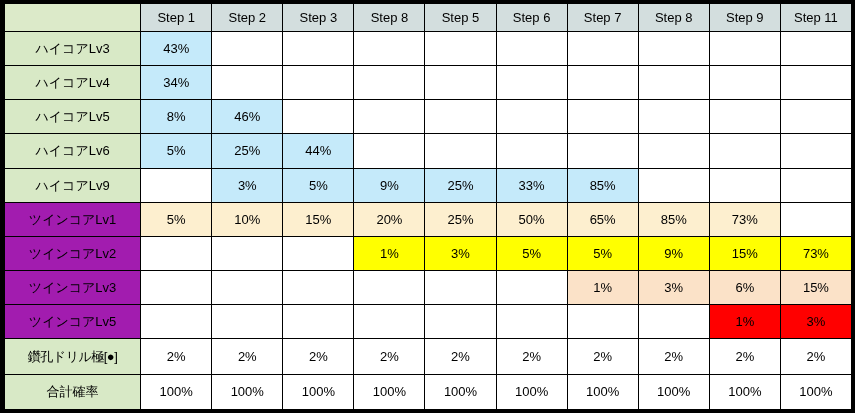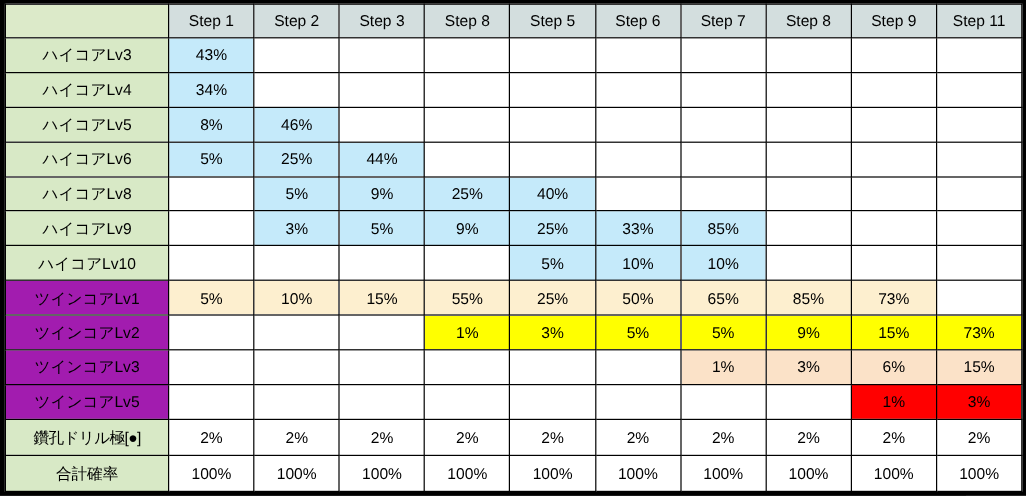--- a/index.html
+++ b/index.html
@@ -168,64 +168,38 @@
           <td class="val f-blue">44%</td>
           <td class="val f-none"></td>
           <td class="val f-none"></td>
           <td class="val f-none"></td>
           <td class="val f-none"></td>
           <td class="val f-none"></td>
           <td class="val f-none"></td>
           <td class="val f-none"></td>
         </tr>
         <tr class="data-row">
-          <td class="label-cell label-green">ハイコアLv8</td>
-          <td class="val f-none"></td>
-          <td class="val f-blue">5%</td>
-          <td class="val f-blue">9%</td>
-          <td class="val f-blue">25%</td>
-          <td class="val f-blue">40%</td>
-          <td class="val f-none"></td>
-          <td class="val f-none"></td>
-          <td class="val f-none"></td>
-          <td class="val f-none"></td>
-          <td class="val f-none"></td>
-        </tr>
-        <tr class="data-row">
           <td class="label-cell label-green">ハイコアLv9</td>
           <td class="val f-none"></td>
           <td class="val f-blue">3%</td>
           <td class="val f-blue">5%</td>
           <td class="val f-blue">9%</td>
           <td class="val f-blue">25%</td>
           <td class="val f-blue">33%</td>
           <td class="val f-blue">85%</td>
           <td class="val f-none"></td>
           <td class="val f-none"></td>
           <td class="val f-none"></td>
         </tr>
         <tr class="data-row">
-          <td class="label-cell label-green">ハイコアLv10</td>
-          <td class="val f-none"></td>
-          <td class="val f-none"></td>
-          <td class="val f-none"></td>
-          <td class="val f-none"></td>
-          <td class="val f-blue">5%</td>
-          <td class="val f-blue">10%</td>
-          <td class="val f-blue">10%</td>
-          <td class="val f-none"></td>
-          <td class="val f-none"></td>
-          <td class="val f-none"></td>
-        </tr>
-        <tr class="data-row">
           <td class="label-cell label-orange">ツインコアLv1</td>
           <td class="val f-cream">5%</td>
           <td class="val f-cream">10%</td>
           <td class="val f-cream">15%</td>
-          <td class="val f-cream">55%</td>
+          <td class="val f-cream">20%</td>
           <td class="val f-cream">25%</td>
           <td class="val f-cream">50%</td>
           <td class="val f-cream">65%</td>
           <td class="val f-cream">85%</td>
           <td class="val f-cream">73%</td>
           <td class="val f-none"></td>
         </tr>
         <tr class="data-row">
           <td class="label-cell label-orange">ツインコアLv2</td>
           <td class="val f-none"></td>

